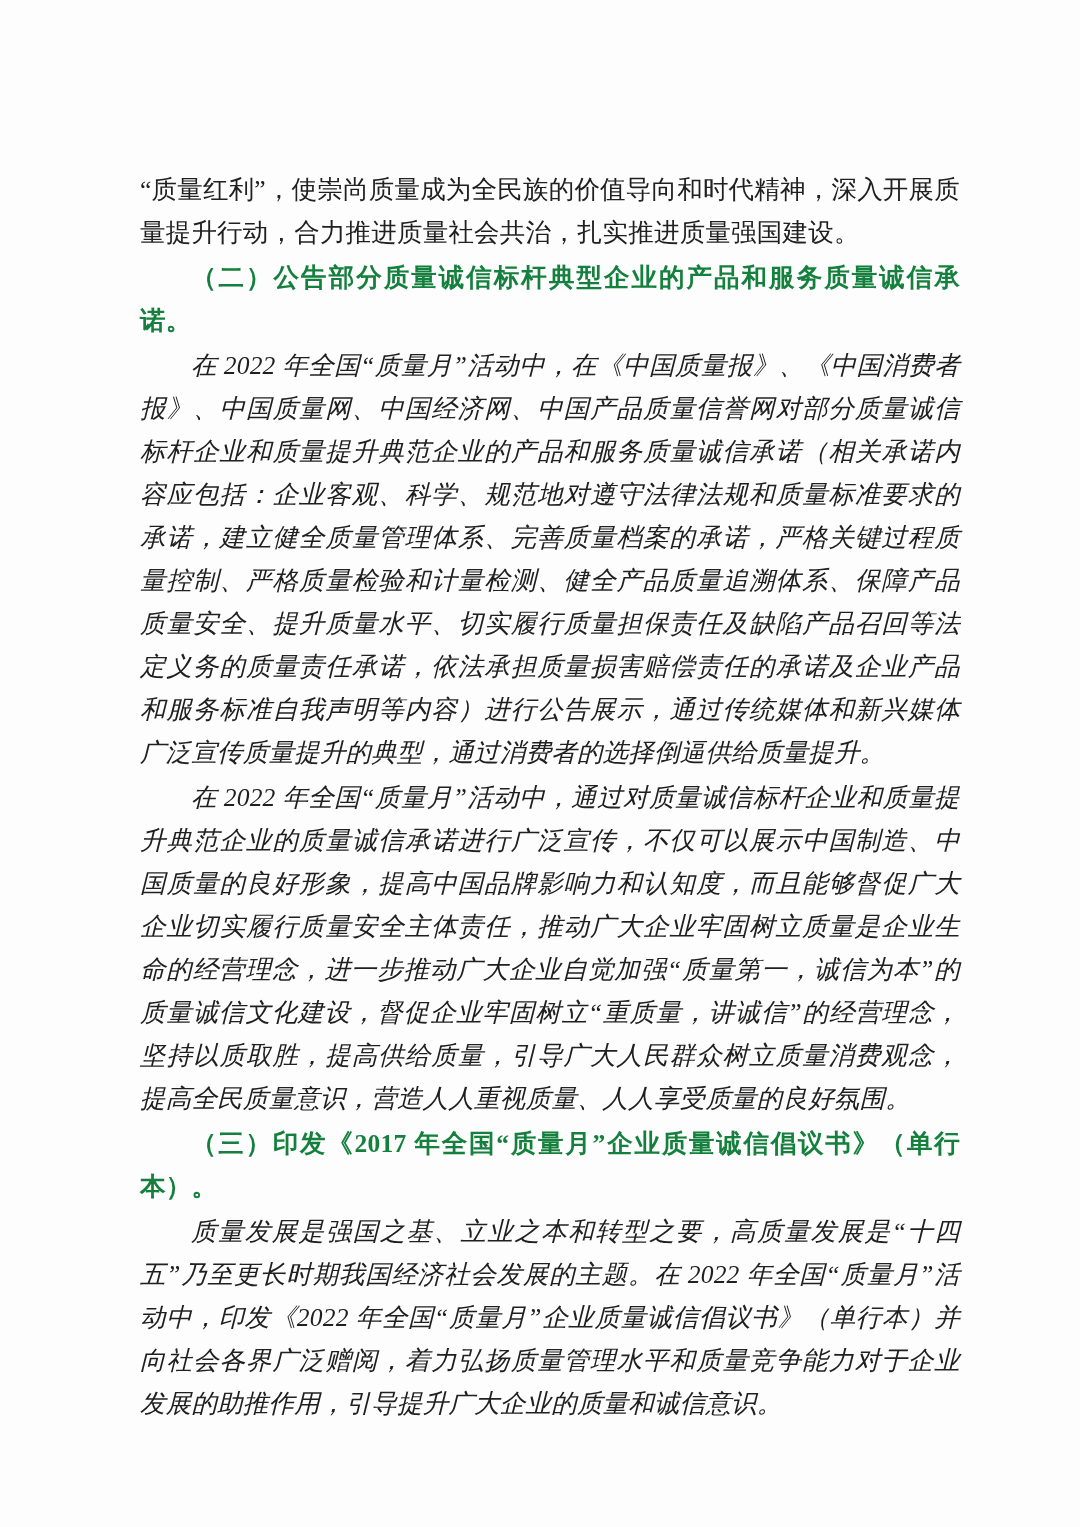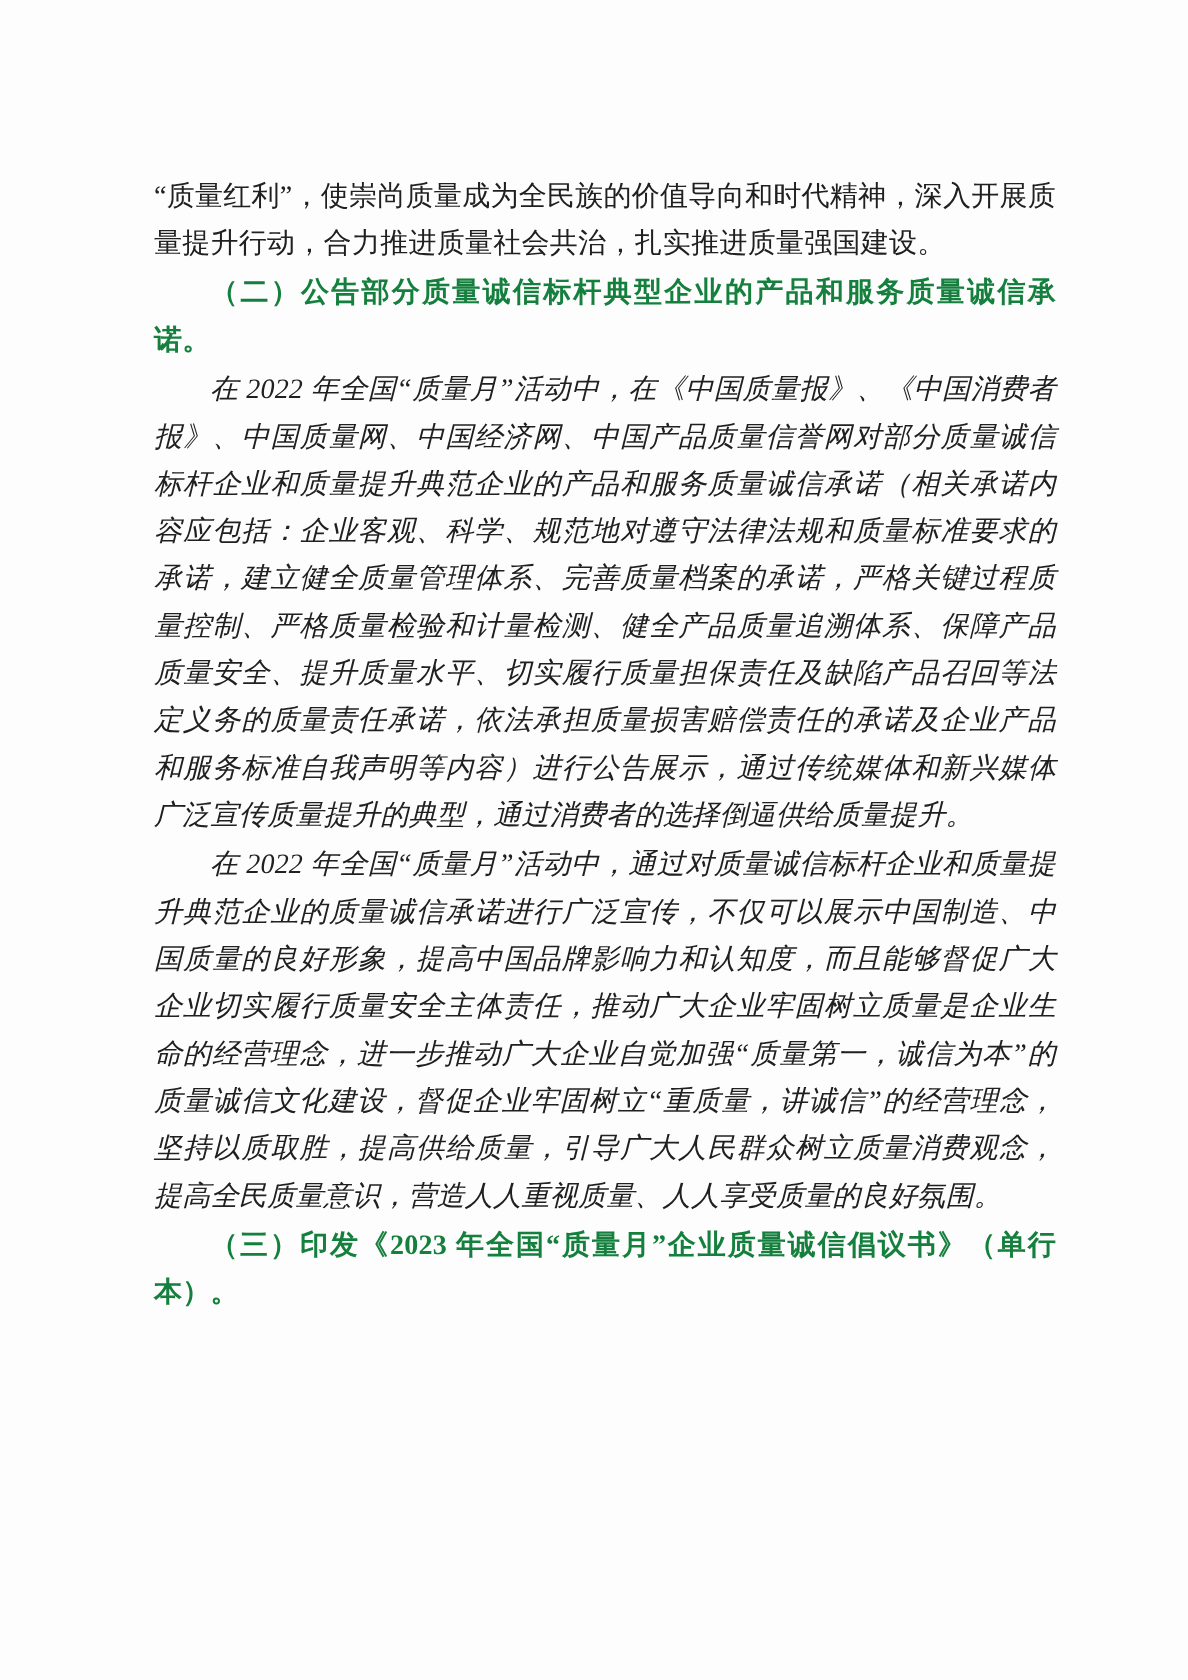--- a/index.html
+++ b/index.html
@@ -16,21 +16,21 @@
     width: 1080px;
     height: 1527px;
     margin: 0 auto;
     background: #fdfdfd;
     box-sizing: border-box;
     overflow: hidden;
   }
   .content {
     position: absolute;
     left: 140px;
-    top: 156px;
+    top: 168px;
     width: 820px;
   }
   p {
     margin: 0 0 2px 0;
     font-size: 25.5px;
     line-height: 43px;
     text-align: justify;
     text-justify: inter-ideograph;
     letter-spacing: 0.2px;
     color: #202020;
@@ -58,15 +58,16 @@
 </style>
 </head>
 <body>
 
 <div class="page">
   <div class="content">
     <p class="body">“质量红利”，使崇尚质量成为全民族的价值导向和时代精神，深入开展质量提升行动，合力推进质量社会共治，扎实推进质量强国建设。</p>
     <p class="heading">（二）公告部分质量诚信标杆典型企业的产品和服务质量诚信承诺。</p>
     <p class="indent">在 2022 年全国“质量月”活动中，在《中国质量报》、《中国消费者报》、中国质量网、中国经济网、中国产品质量信誉网对部分质量诚信标杆企业和质量提升典范企业的产品和服务质量诚信承诺（相关承诺内容应包括：企业客观、科学、规范地对遵守法律法规和质量标准要求的承诺，建立健全质量管理体系、完善质量档案的承诺，严格关键过程质量控制、严格质量检验和计量检测、健全产品质量追溯体系、保障产品质量安全、提升质量水平、切实履行质量担保责任及缺陷产品召回等法定义务的质量责任承诺，依法承担质量损害赔偿责任的承诺及企业产品和服务标准自我声明等内容）进行公告展示，通过传统媒体和新兴媒体广泛宣传质量提升的典型，通过消费者的选择倒逼供给质量提升。</p>
     <p class="indent">在 2022 年全国“质量月”活动中，通过对质量诚信标杆企业和质量提升典范企业的质量诚信承诺进行广泛宣传，不仅可以展示中国制造、中国质量的良好形象，提高中国品牌影响力和认知度，而且能够督促广大企业切实履行质量安全主体责任，推动广大企业牢固树立质量是企业生命的经营理念，进一步推动广大企业自觉加强“质量第一，诚信为本”的质量诚信文化建设，督促企业牢固树立“重质量，讲诚信”的经营理念，坚持以质取胜，提高供给质量，引导广大人民群众树立质量消费观念，提高全民质量意识，营造人人重视质量、人人享受质量的良好氛围。</p>
-    <p class="heading">（三）印发《2023 年全国“质量月”企业质量诚信倡议书》（单行本）。</p>
+    <p class="heading">（三）印发《2017 年全国“质量月”企业质量诚信倡议书》（单行本）。</p>
+    <p class="indent">质量发展是强国之基、立业之本和转型之要，高质量发展是“十四五”乃至更长时期我国经济社会发展的主题。在 2022 年全国“质量月”活动中，印发《2022 年全国“质量月”企业质量诚信倡议书》（单行本）并向社会各界广泛赠阅，着力弘扬质量管理水平和质量竞争能力对于企业发展的助推作用，引导提升广大企业的质量和诚信意识。</p>
   </div>
 </div>
 
 </body></html>

